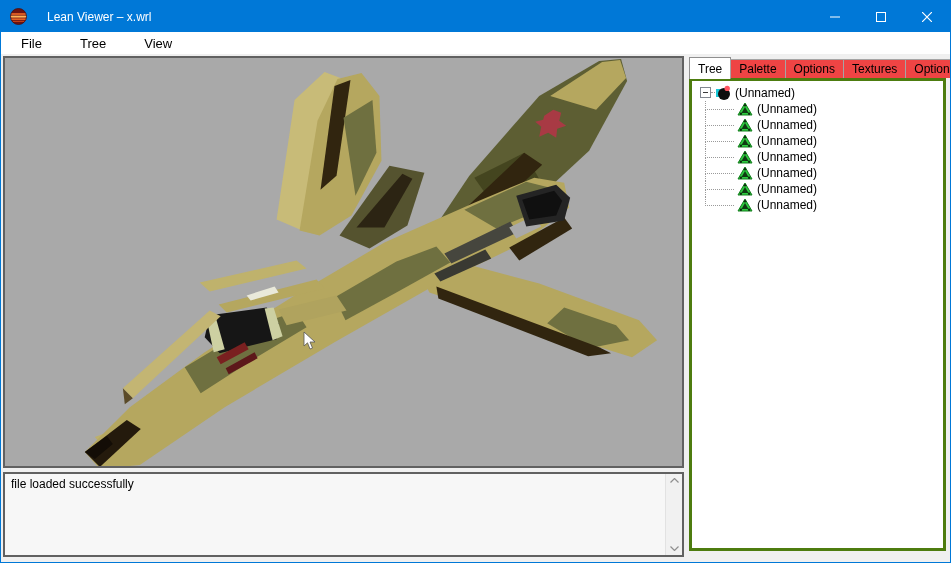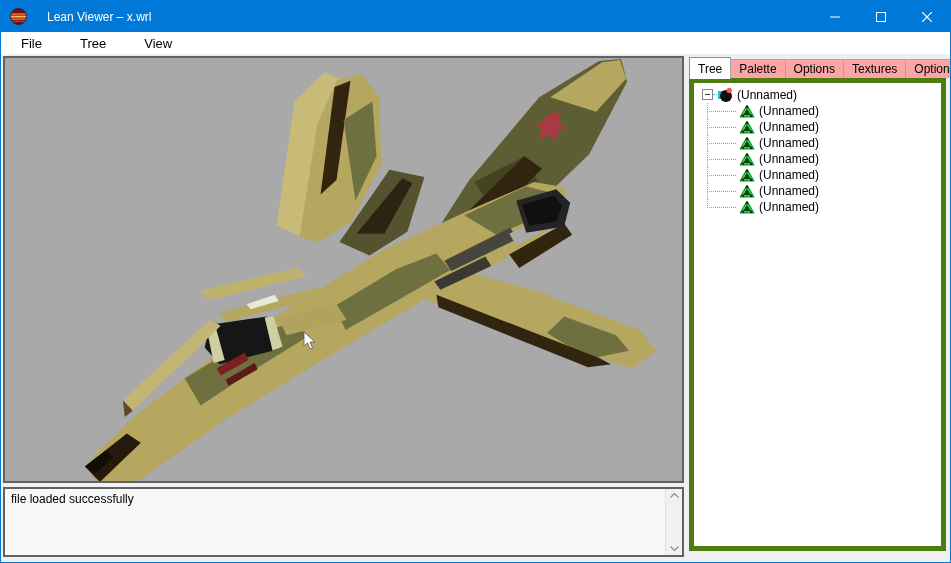--- a/index.html
+++ b/index.html
@@ -20,33 +20,33 @@
   .menubar { height:22px; flex:none; background:#ffffff; display:flex; align-items:center; padding-left:1px; }
   .menu-item { font-size:13px; color:#000; padding:2px 19px; }
 
   
   .content { flex:1; display:flex; padding:2px 2px 5px 2px; gap:5px; min-height:0; background:#f0f0f0; }
   .left-col { width:681px; flex:none; display:flex; flex-direction:column; min-height:0; }
 
   .viewport { flex:1; border:2px solid #616161; background:#a9a9a9; position:relative; overflow:hidden; }
   .viewport svg.jet { position:absolute; left:0; top:0; width:100%; height:100%; }
 
-  .log { height:70px; flex:none; margin-top:4px; border:2px solid #616161; background:#f7f7f7; position:relative; }
+  .log { height:85px; flex:none; margin-top:4px; border:2px solid #616161; background:#f7f7f7; position:relative; }
   .log-text { font-size:12px; color:#000; padding:3px 6px; }
   .log-scroll { position:absolute; top:0; right:0; bottom:0; width:17px; background:#f1f1f1;
                 border-left:1px solid #e2e2e2; display:flex; flex-direction:column;
                 justify-content:space-between; align-items:center; padding:4px 0; }
 
   
   .right-panel { flex:1; display:flex; flex-direction:column; min-width:0; padding:0 2px 6px 0; }
   .tab-strip { display:flex; align-items:flex-end; height:22px; flex:none; position:relative; z-index:2; }
-  .tab { font-size:12px; color:#000; background:#fca5a5; border:1px solid #a5a5a5; border-bottom:none;
+  .tab { font-size:12px; color:#000; background:#ef4444; border:1px solid #a5a5a5; border-bottom:none;
          height:19px; padding:2px 8px 0 8px; margin-right:-1px; white-space:nowrap; }
   .tab.selected { background:#ffffff; height:22px; padding-top:4px; margin-bottom:-1px; border-color:#8f8f8f; }
-  .tree-box { flex:1; border:5px solid #4d7c0f; background:#ffffff; overflow:hidden; padding-top:3px; }
+  .tree-box { flex:1; border:3px solid #4d7c0f; background:#ffffff; overflow:hidden; padding-top:3px; }
 
   .tree-root-row { display:flex; align-items:center; height:17px; padding-left:8px; font-size:12px; }
   .expander { width:11px; height:11px; border:1px solid #828790; background:#fff; position:relative; flex:none; }
   .expander::after { content:""; position:absolute; left:2px; right:2px; top:4px; border-top:1px solid #3c3c3c; }
   .stub { width:4px; border-top:1px dotted #9a9a9a; flex:none; }
   .node-icon { width:16px; height:16px; flex:none; margin-right:4px; }
   .tree-root-row .node-icon { margin-left:0; }
   .tree-label { color:#000; white-space:nowrap; }
 
   .tree-child-row { position:relative; display:flex; align-items:center; height:16px; padding-left:45px; font-size:12px; }

